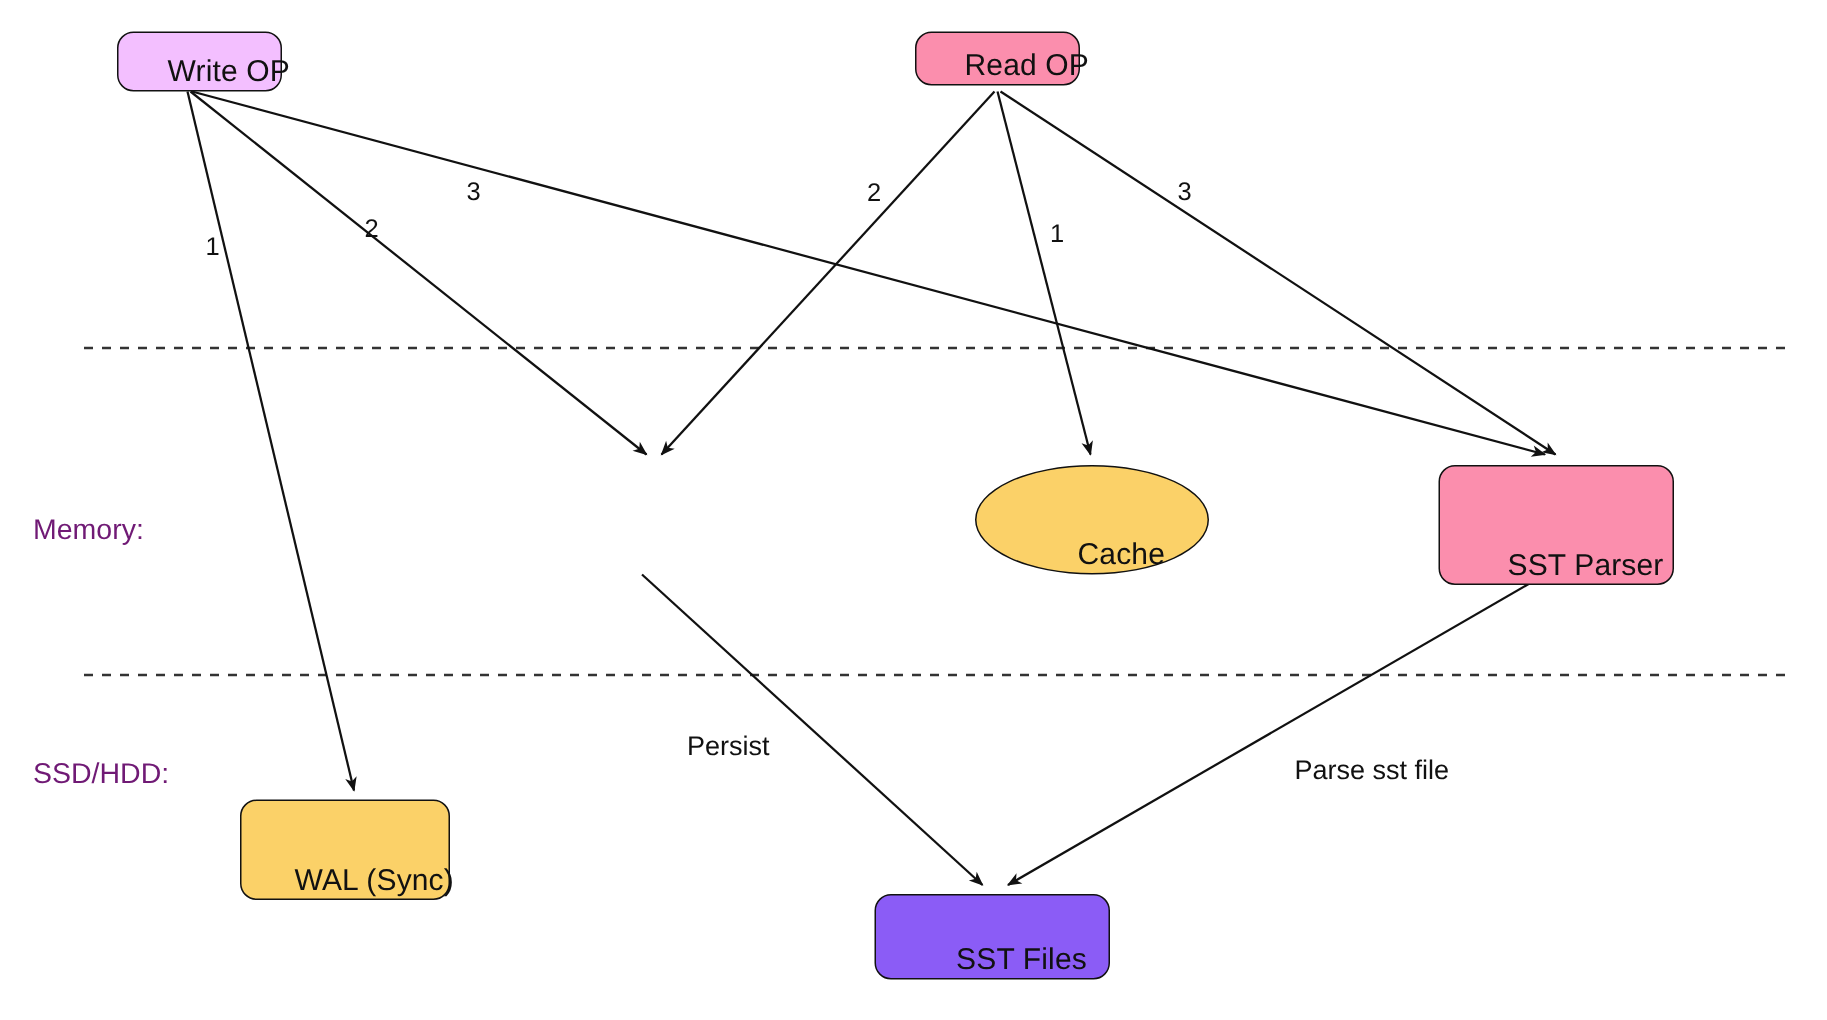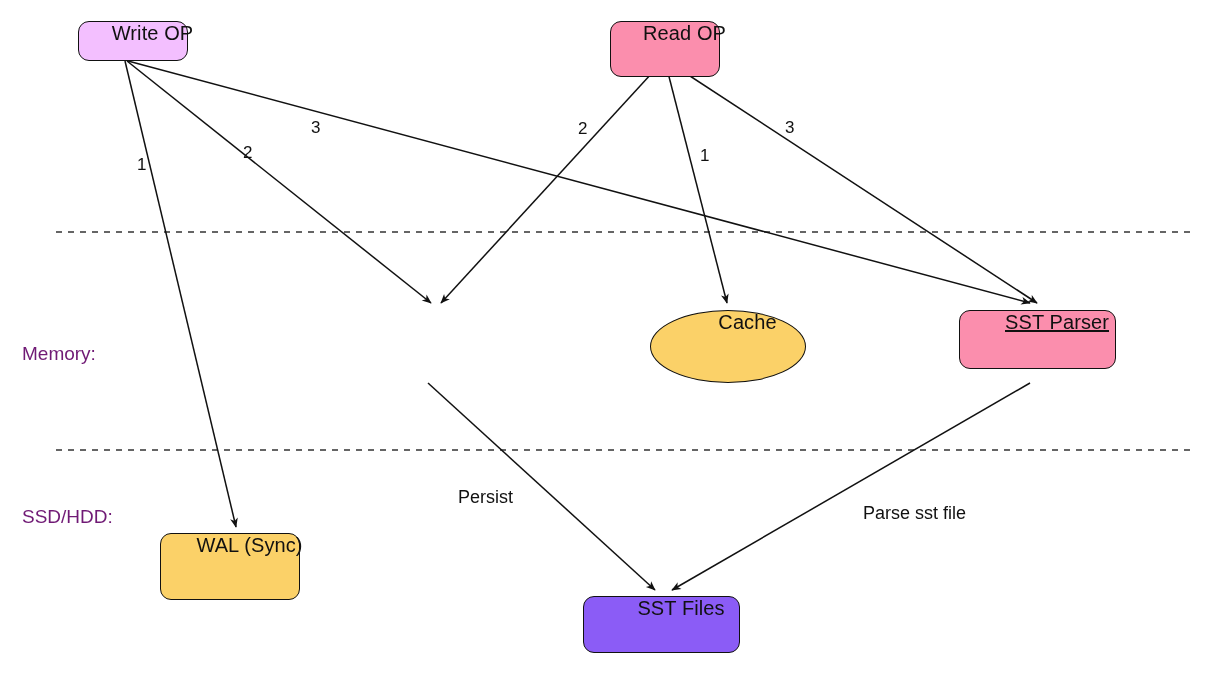--- a/index.html
+++ b/index.html
@@ -21,21 +21,21 @@
     position: absolute;
     left: 0;
     top: 0;
     width: 1218px;
     height: 680px;
   }
   .node {
     position: absolute;
     box-sizing: border-box;
     display: flex;
-    align-items: flex-start;
+    align-items: flex-end;
     justify-content: center;
     border: 1.6px solid #111111;
     color: #111111;
     font-size: 20px;
     font-family: "Liberation Sans", sans-serif;
     letter-spacing: 0.1px;
     white-space: nowrap;
     padding-left: 39px;
   }
   .node.rounded {
@@ -94,30 +94,30 @@
     <line x1="1030" y1="383" x2="672" y2="590" stroke="#111111" stroke-width="1.5" marker-end="url(#arrow)"></line>
   </svg>
 
   <div class="zone-label" style="left:22px; top:343px;">Memory:</div>
   <div class="zone-label" style="left:22px; top:506px;">SSD/HDD:</div>
 
   <div class="node rounded" style="left:78px; top:21px; width:110px; height:40px; background:#f3bfff;">
     <span>Write OP</span>
   </div>
 
-  <div class="node rounded" style="left:610px; top:21px; width:110px; height:56px; background:#fb8ead;">
+  <div class="node rounded" style="left:610px; top:21px; width:110px; height:36px; background:#fb8ead;">
     <span>Read OP</span>
   </div>
 
 
   <div class="node ellipse" style="left:650px; top:310px; width:156px; height:73px; background:#fbd168;">
     <span>Cache</span>
   </div>
 
-  <div class="node rounded" style="left:959px; top:310px; width:157px; height:59px; background:#fb8ead;text-decoration:underline;">
+  <div class="node rounded" style="left:959px; top:310px; width:157px; height:80px; background:#fb8ead;">
     <span>SST Parser</span>
   </div>
 
   <div class="node rounded" style="left:160px; top:533px; width:140px; height:67px; background:#fbd168;">
     <span>WAL (Sync)</span>
   </div>
 
   <div class="node rounded" style="left:583px; top:596px; width:157px; height:57px; background:#8b5cf6;">
     <span>SST Files</span>
   </div>

